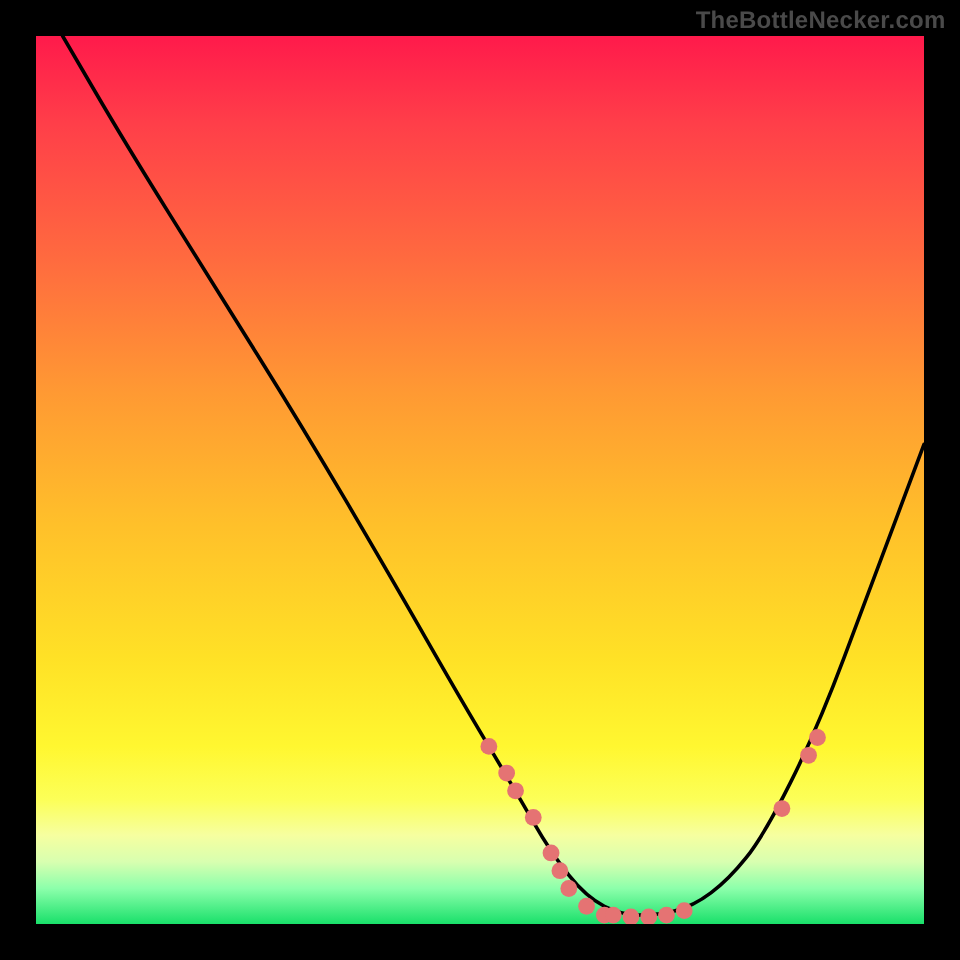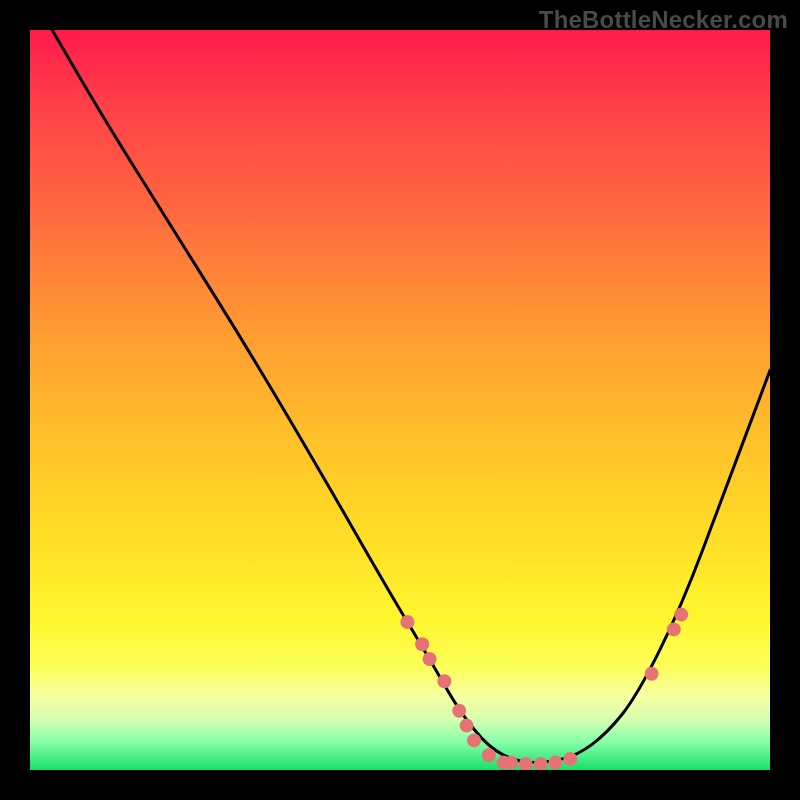--- a/index.html
+++ b/index.html
@@ -15,21 +15,21 @@
     position: relative;
     width: 800px;
     height: 800px;
     background: #000;
   }
   .watermark {
     position: absolute;
     top: 6px;
     right: 12px;
     color: #4a4a4a;
-    font-size: 24px;
+    font-size: 20px;
     font-weight: 600;
     letter-spacing: 0.2px;
     z-index: 50;
     user-select: none;
   }
   .plot-area {
     position: absolute;
     left: 30px;
     top: 30px;
     width: 740px;

